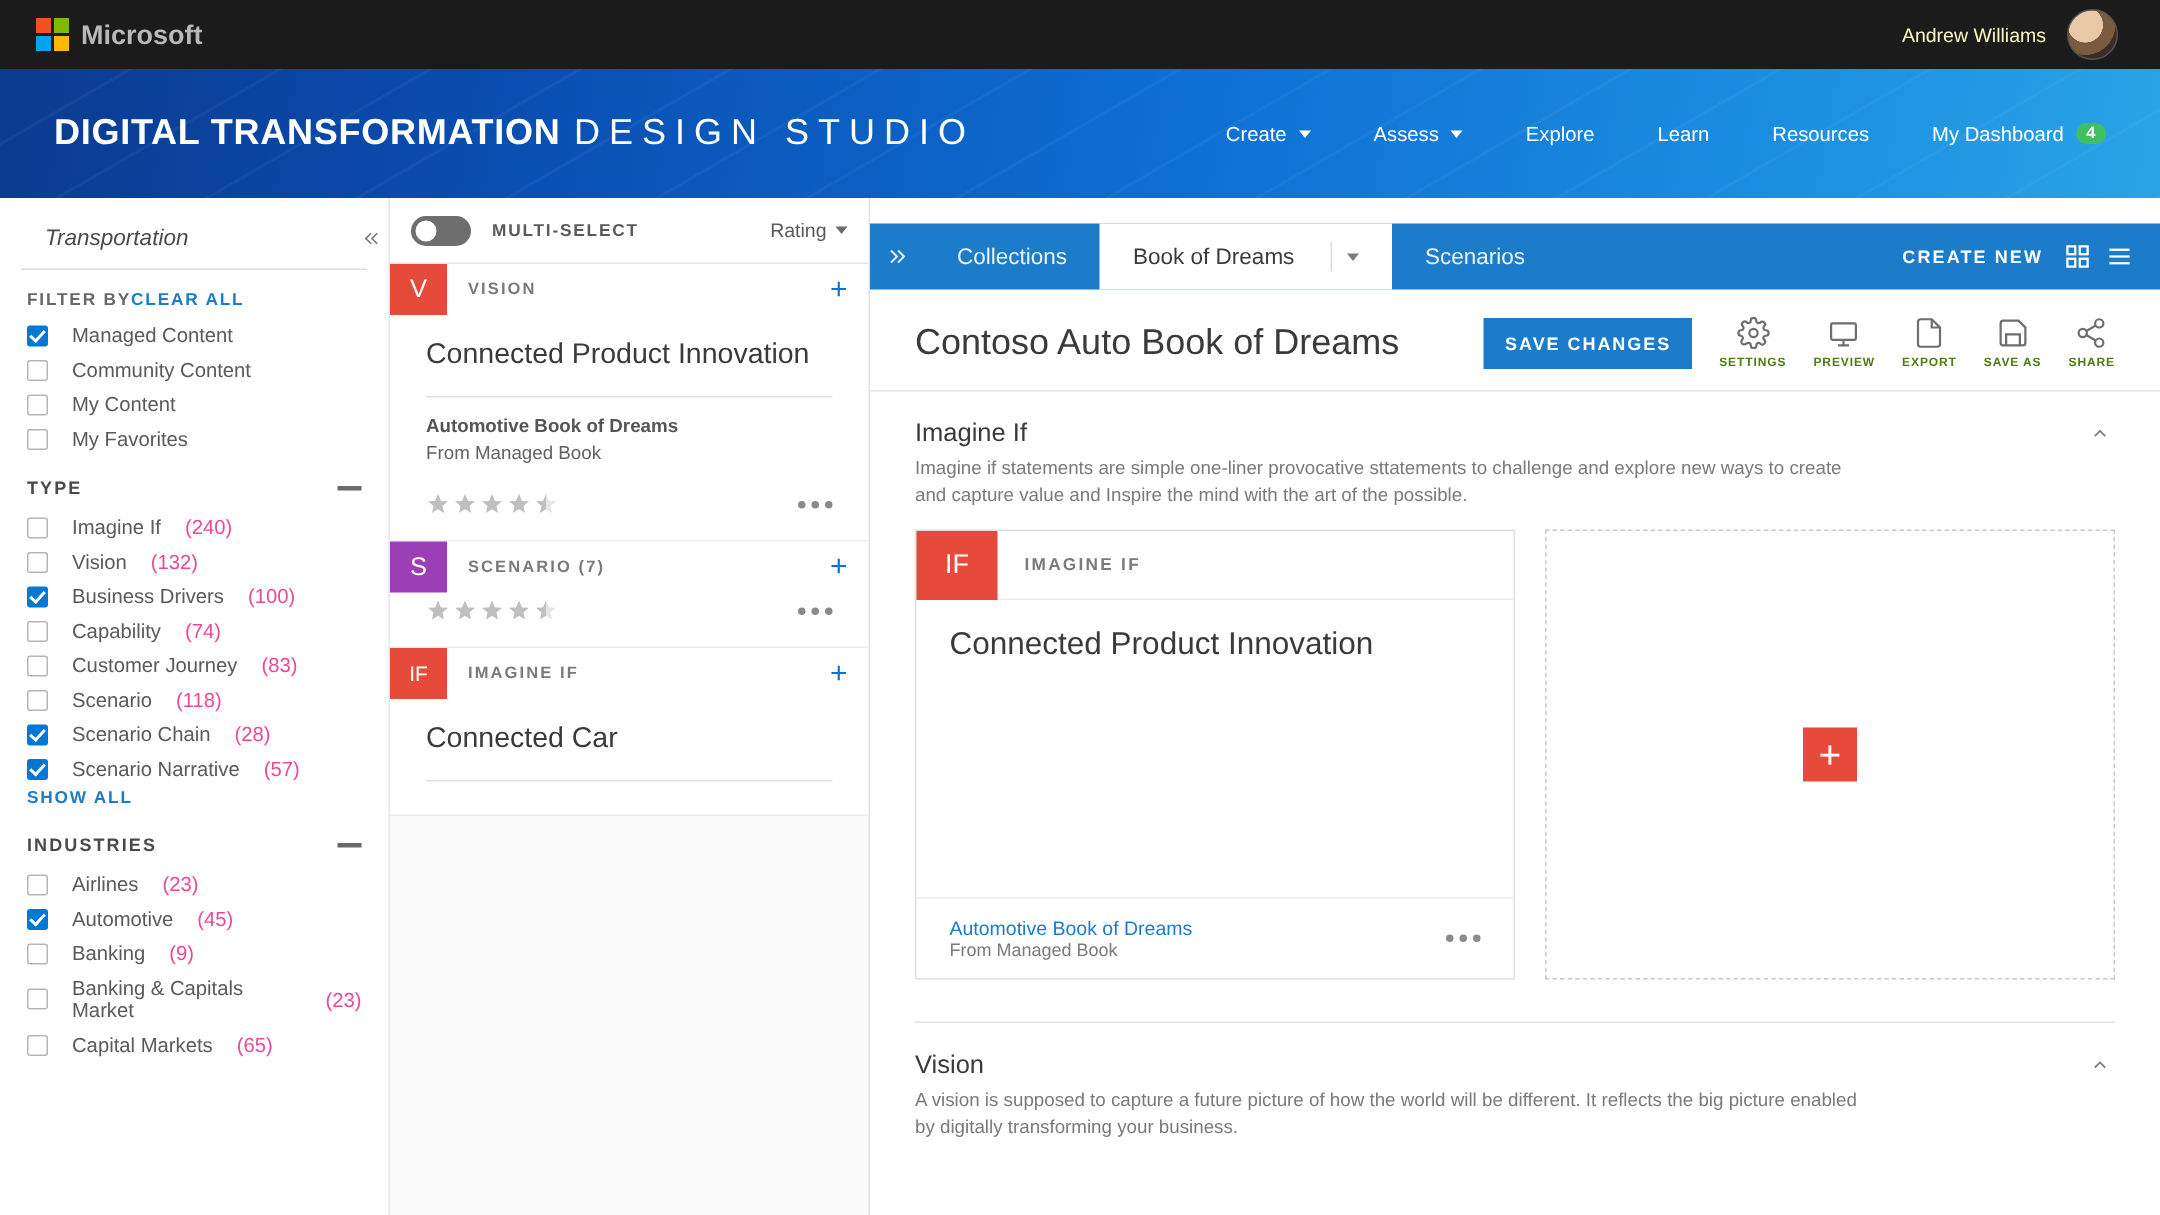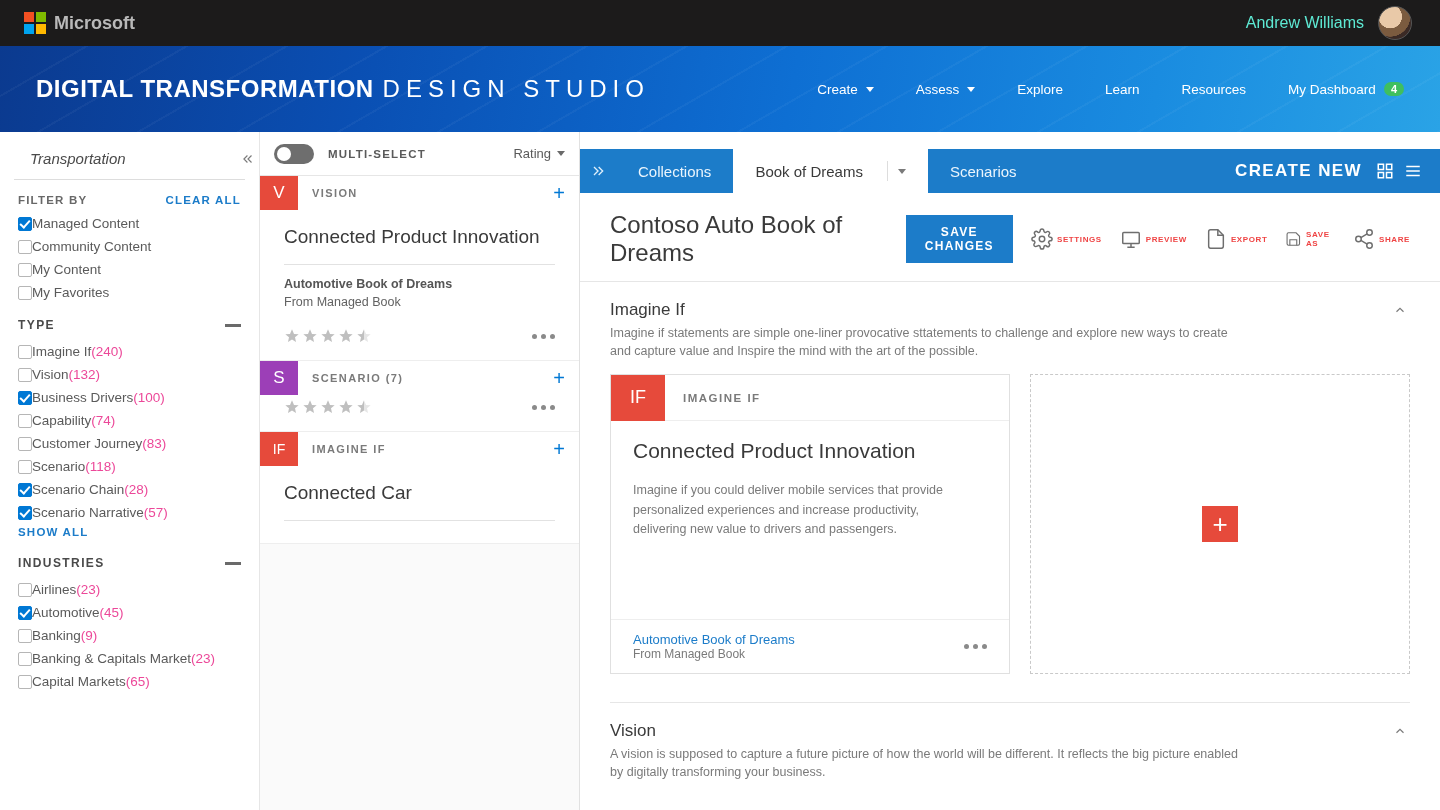--- a/index.html
+++ b/index.html
@@ -6,21 +6,21 @@
   html, body { width: 1440px; height: 810px; font-family: "Segoe UI", Arial, sans-serif; background: #fff; overflow: hidden; }
 
   
   .topbar { height: 46px; background: #1c1b1b; display: flex; align-items: center; justify-content: space-between; padding: 0 28px 0 24px; }
   .ms-logo { display: flex; align-items: center; gap: 8px; }
   .ms-grid { width: 22px; height: 22px; display: grid; grid-template-columns: 1fr 1fr; grid-template-rows: 1fr 1fr; gap: 2px; }
   .ms-grid span:nth-child(1){background:#f25022;} .ms-grid span:nth-child(2){background:#7fba00;}
   .ms-grid span:nth-child(3){background:#00a4ef;} .ms-grid span:nth-child(4){background:#ffb900;}
   .ms-word { color:#b9b9b9; font-size:18px; font-weight:600; }
   .user-area { display:flex; align-items:center; gap:14px; }
-  .user-name { color:#5eead4; font-size:16px; }
+  .user-name { color:#fef9c3; font-size:13px; }
   .avatar { width:34px; height:34px; border-radius:50%; background: radial-gradient(circle at 35% 30%, #e9c9a8 0 38%, #7b5b3f 39% 65%, #3b2a25 66% 100%); border:1px solid #555;}
 
   
   .hero { height: 86px; background: linear-gradient(100deg,#0b3a8f 0%, #0a4fb3 25%, #0e6fd3 55%, #1a8ce0 80%, #2aa3e6 100%); position:relative; display:flex; align-items:center; padding:0 36px; }
   .hero::after { content:""; position:absolute; inset:0; background: repeating-linear-gradient(-30deg, rgba(255,255,255,0.04) 0 2px, transparent 2px 50px); pointer-events:none;}
   .hero-title { color:#fff; letter-spacing:0.5px; }
   .hero-title .b { font-size:24px; font-weight:700; }
   .hero-title .l { font-size:24px; font-weight:300; letter-spacing:6px; margin-left:4px;}
   .hero-nav { margin-left:auto; display:flex; align-items:center; gap:42px; }
   .hero-nav-item { color:#fff; font-size:13.5px; display:flex; align-items:center; gap:8px; cursor:pointer; }
@@ -29,25 +29,25 @@
 
   
   .main { display:flex; height: calc(810px - 46px - 86px); }
 
   
   .filters { width:260px; border-right:1px solid #e6e6e6; padding:0 0 10px 0; display:flex; flex-direction:column; }
   .search-row { padding: 14px 14px 8px 16px; display:flex; align-items:center; border-bottom:1px solid #ddd; margin: 0 14px;}
   .search-row input { flex:1; border:none; outline:none; font-size:15px; font-style:italic; color:#4a4a4a; background:transparent; padding:4px 0;}
   .search-icon { width:18px; height:18px; }
   .filters-inner { padding: 14px 18px 0 18px; overflow:hidden; }
-  .filter-head { display:flex; justify-content:space-between; align-items:center; margin-bottom:10px;}
+  .filter-head { display:flex; align-items:center; margin-bottom:10px;}
   .filter-head .lbl { font-size:11.5px; letter-spacing:1.2px; color:#686868; font-weight:700;}
   .filter-head .clear { font-size:11.5px; letter-spacing:1.2px; color:#1c7cc9; font-weight:700; cursor:pointer;}
   .chk-list { display:flex; flex-direction:column; gap:8px; margin-bottom:6px;}
-  .chk { display:flex; align-items:center; gap:0; font-size:13.5px; color:#5a5a5a; cursor:pointer; user-select:none;}
+  .chk { display:flex; align-items:center; gap:16px; font-size:13.5px; color:#5a5a5a; cursor:pointer; user-select:none;}
   .chk .count { color:#ec4899; }
   .box { width:14px; height:14px; border:1px solid #b6b6b6; border-radius:2px; flex:0 0 14px; position:relative; background:#fff;}
   .box.checked { background:#0078d4; border-color:#0078d4; }
   .box.checked::after { content:""; position:absolute; left:3px; top:0px; width:4px; height:8px; border:solid #fff; border-width:0 2px 2px 0; transform:rotate(42deg); }
   .section-head { display:flex; justify-content:space-between; align-items:center; margin:18px 0 12px 0;}
   .section-head .lbl { font-size:12px; letter-spacing:1.4px; color:#4a4a4a; font-weight:700;}
   .collapse-icon { width:16px; height:3px; background:#6a6a6a;}
   .show-all { color:#1c7cc9; font-size:11.5px; letter-spacing:1.2px; font-weight:700; margin-top:6px; cursor:pointer;}
 
   
@@ -79,29 +79,29 @@
 
   
   .work { flex:1; display:flex; flex-direction:column; background:#fff;margin-top:17px;}
   .tabs-bar { height:44px; background:#1c7cc9; display:flex; align-items:stretch; }
   .tabs-bar .back { width:36px; display:flex; align-items:center; justify-content:center; color:#dff0fb; cursor:pointer;}
   .tab { padding:0 22px; display:flex; align-items:center; color:#eaf5fd; font-size:15px; cursor:pointer;}
   .tab.active { background:#fff; color:#3a3a3a;}
   .tab .drop { margin-left:24px; margin-right:-10px; padding:0 10px; border-left:1px solid #ddd; height:20px; display:flex; align-items:center;}
   .tab .drop .chev { border-top-color:#7a7a7a;}
   .tabs-right { margin-left:auto; display:flex; align-items:center; gap:14px; padding-right:18px; color:#fff;}
-  .create-new { font-size:17px; letter-spacing:1.4px; font-weight:700; cursor:pointer;}
+  .create-new { font-size:12px; letter-spacing:1.4px; font-weight:700; cursor:pointer;}
   .view-btns { display:flex; gap:10px;}
   .view-btns .ico { width:18px; height:18px; display:flex; align-items:center; justify-content:center; cursor:pointer;}
 
   .doc-header { display:flex; align-items:center; padding:18px 30px 14px 30px; border-bottom:1px solid #e6e6e6;}
   .doc-title { font-size:24px; color:#3a3a3a; font-weight:400;}
   .doc-actions { margin-left:auto; display:flex; align-items:center; gap:18px;}
   .save-btn { background:#1c7cc9; color:#fff; font-size:12px; letter-spacing:1.3px; font-weight:700; padding:10px 14px; cursor:pointer; border:none;}
-  .icon-btn { display:flex; flex-direction:row; align-items:center; gap:4px; color:#ef4444; cursor:pointer;}
+  .icon-btn { display:flex; flex-direction:column; align-items:center; gap:4px; color:#4d7c0f; cursor:pointer;}
   .icon-btn svg { width:22px; height:22px;}
   .icon-btn .lbl { font-size:8px; letter-spacing:0.6px; font-weight:700;}
 
   .doc-body { flex:1; overflow:hidden; padding:0 30px;}
   .section { padding:18px 0 18px 0;}
   .section + .section { border-top:1px solid #e6e6e6; margin-top:10px;}
   .section-row { display:flex; align-items:flex-start; justify-content:space-between; gap:20px;}
   .sec-title { font-size:17px; font-weight:400; color:#3a3a3a; margin-bottom:4px;}
   .sec-desc { font-size:12.5px; color:#7a7a7a; max-width:640px; line-height:1.45;}
   .chev-toggle { width:20px; height:20px; display:flex; align-items:center; justify-content:center; color:#7a7a7a; cursor:pointer; flex:0 0 20px;}
@@ -504,21 +504,20 @@
         </div>
 
         <div class="cards-row">
           <div class="big-card">
             <div class="head">
               <div class="tagL">IF</div>
               <div class="typeL">IMAGINE IF</div>
             </div>
             <div class="body">
               <div class="t">Connected Product Innovation</div>
-              <div class="d">Imagine if you could deliver mobile services that provide personalized experiences and increase productivity, delivering new value to drivers and passengers.</div>
             </div>
             <div class="foot">
               <div>
                 <div class="link">Automotive Book of Dreams</div>
                 <div class="src">From Managed Book</div>
               </div>
               <div class="dots">
                   <span></span>
                   <span></span>
                   <span></span>

